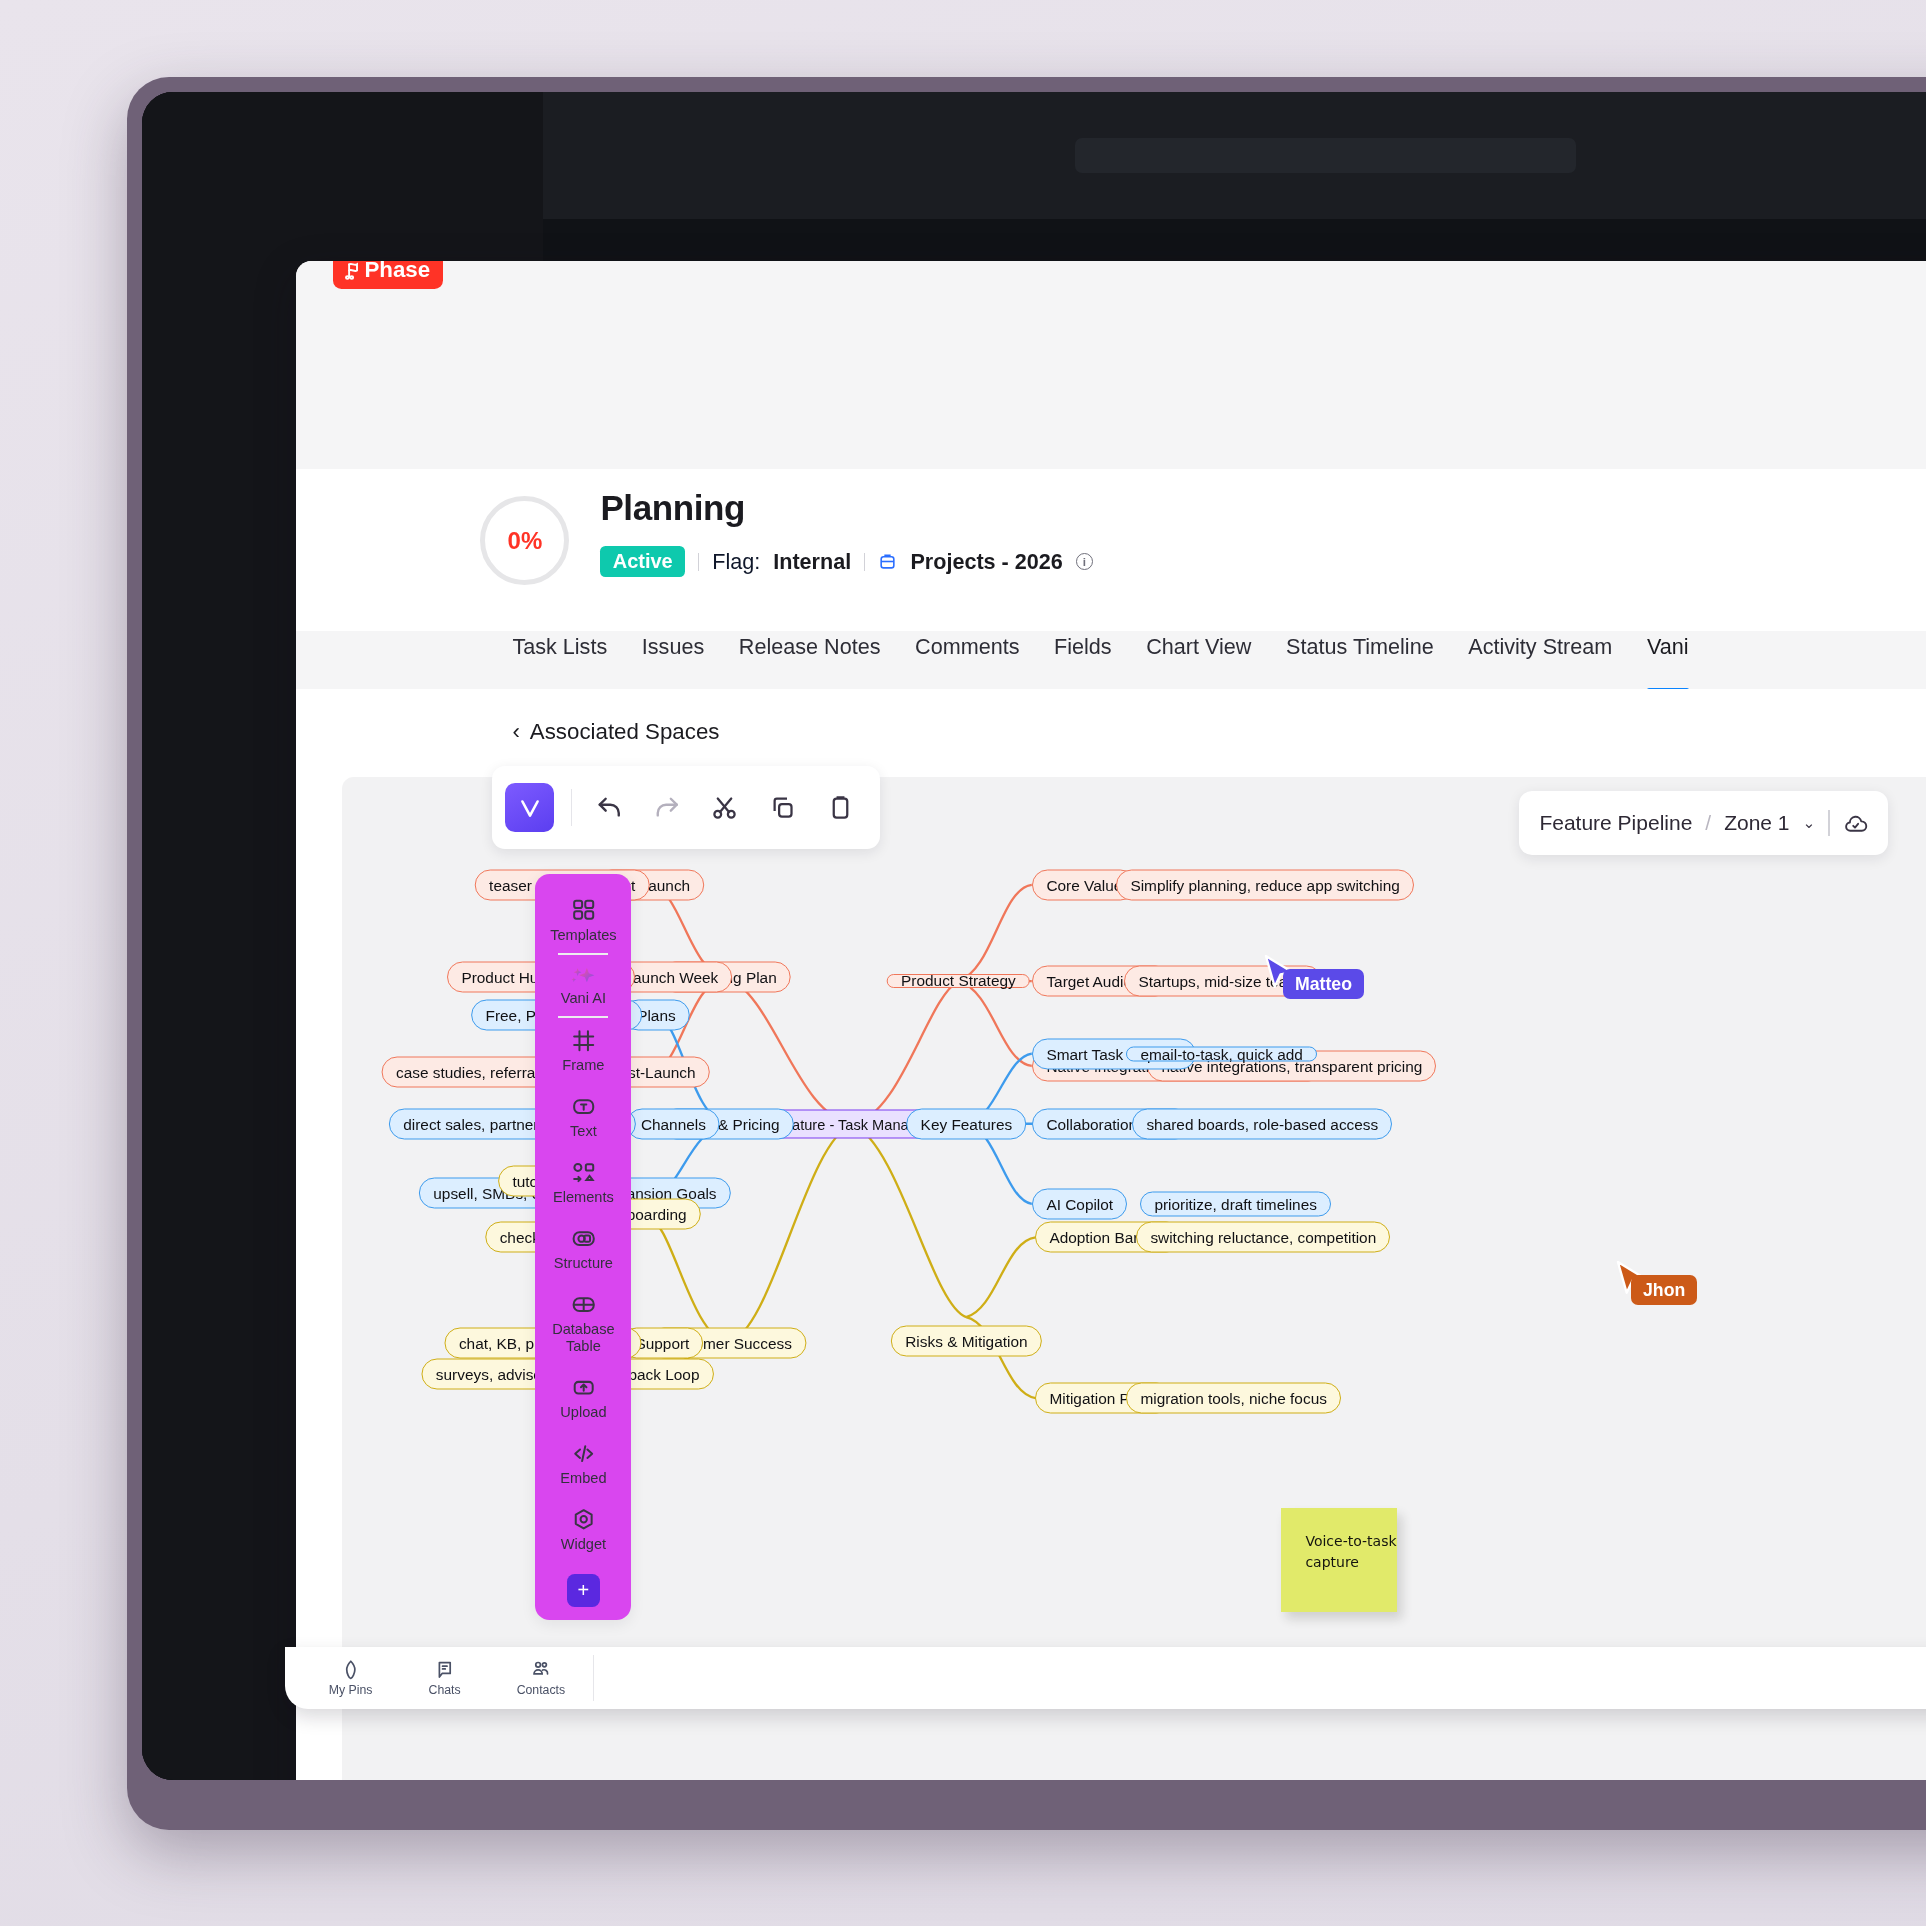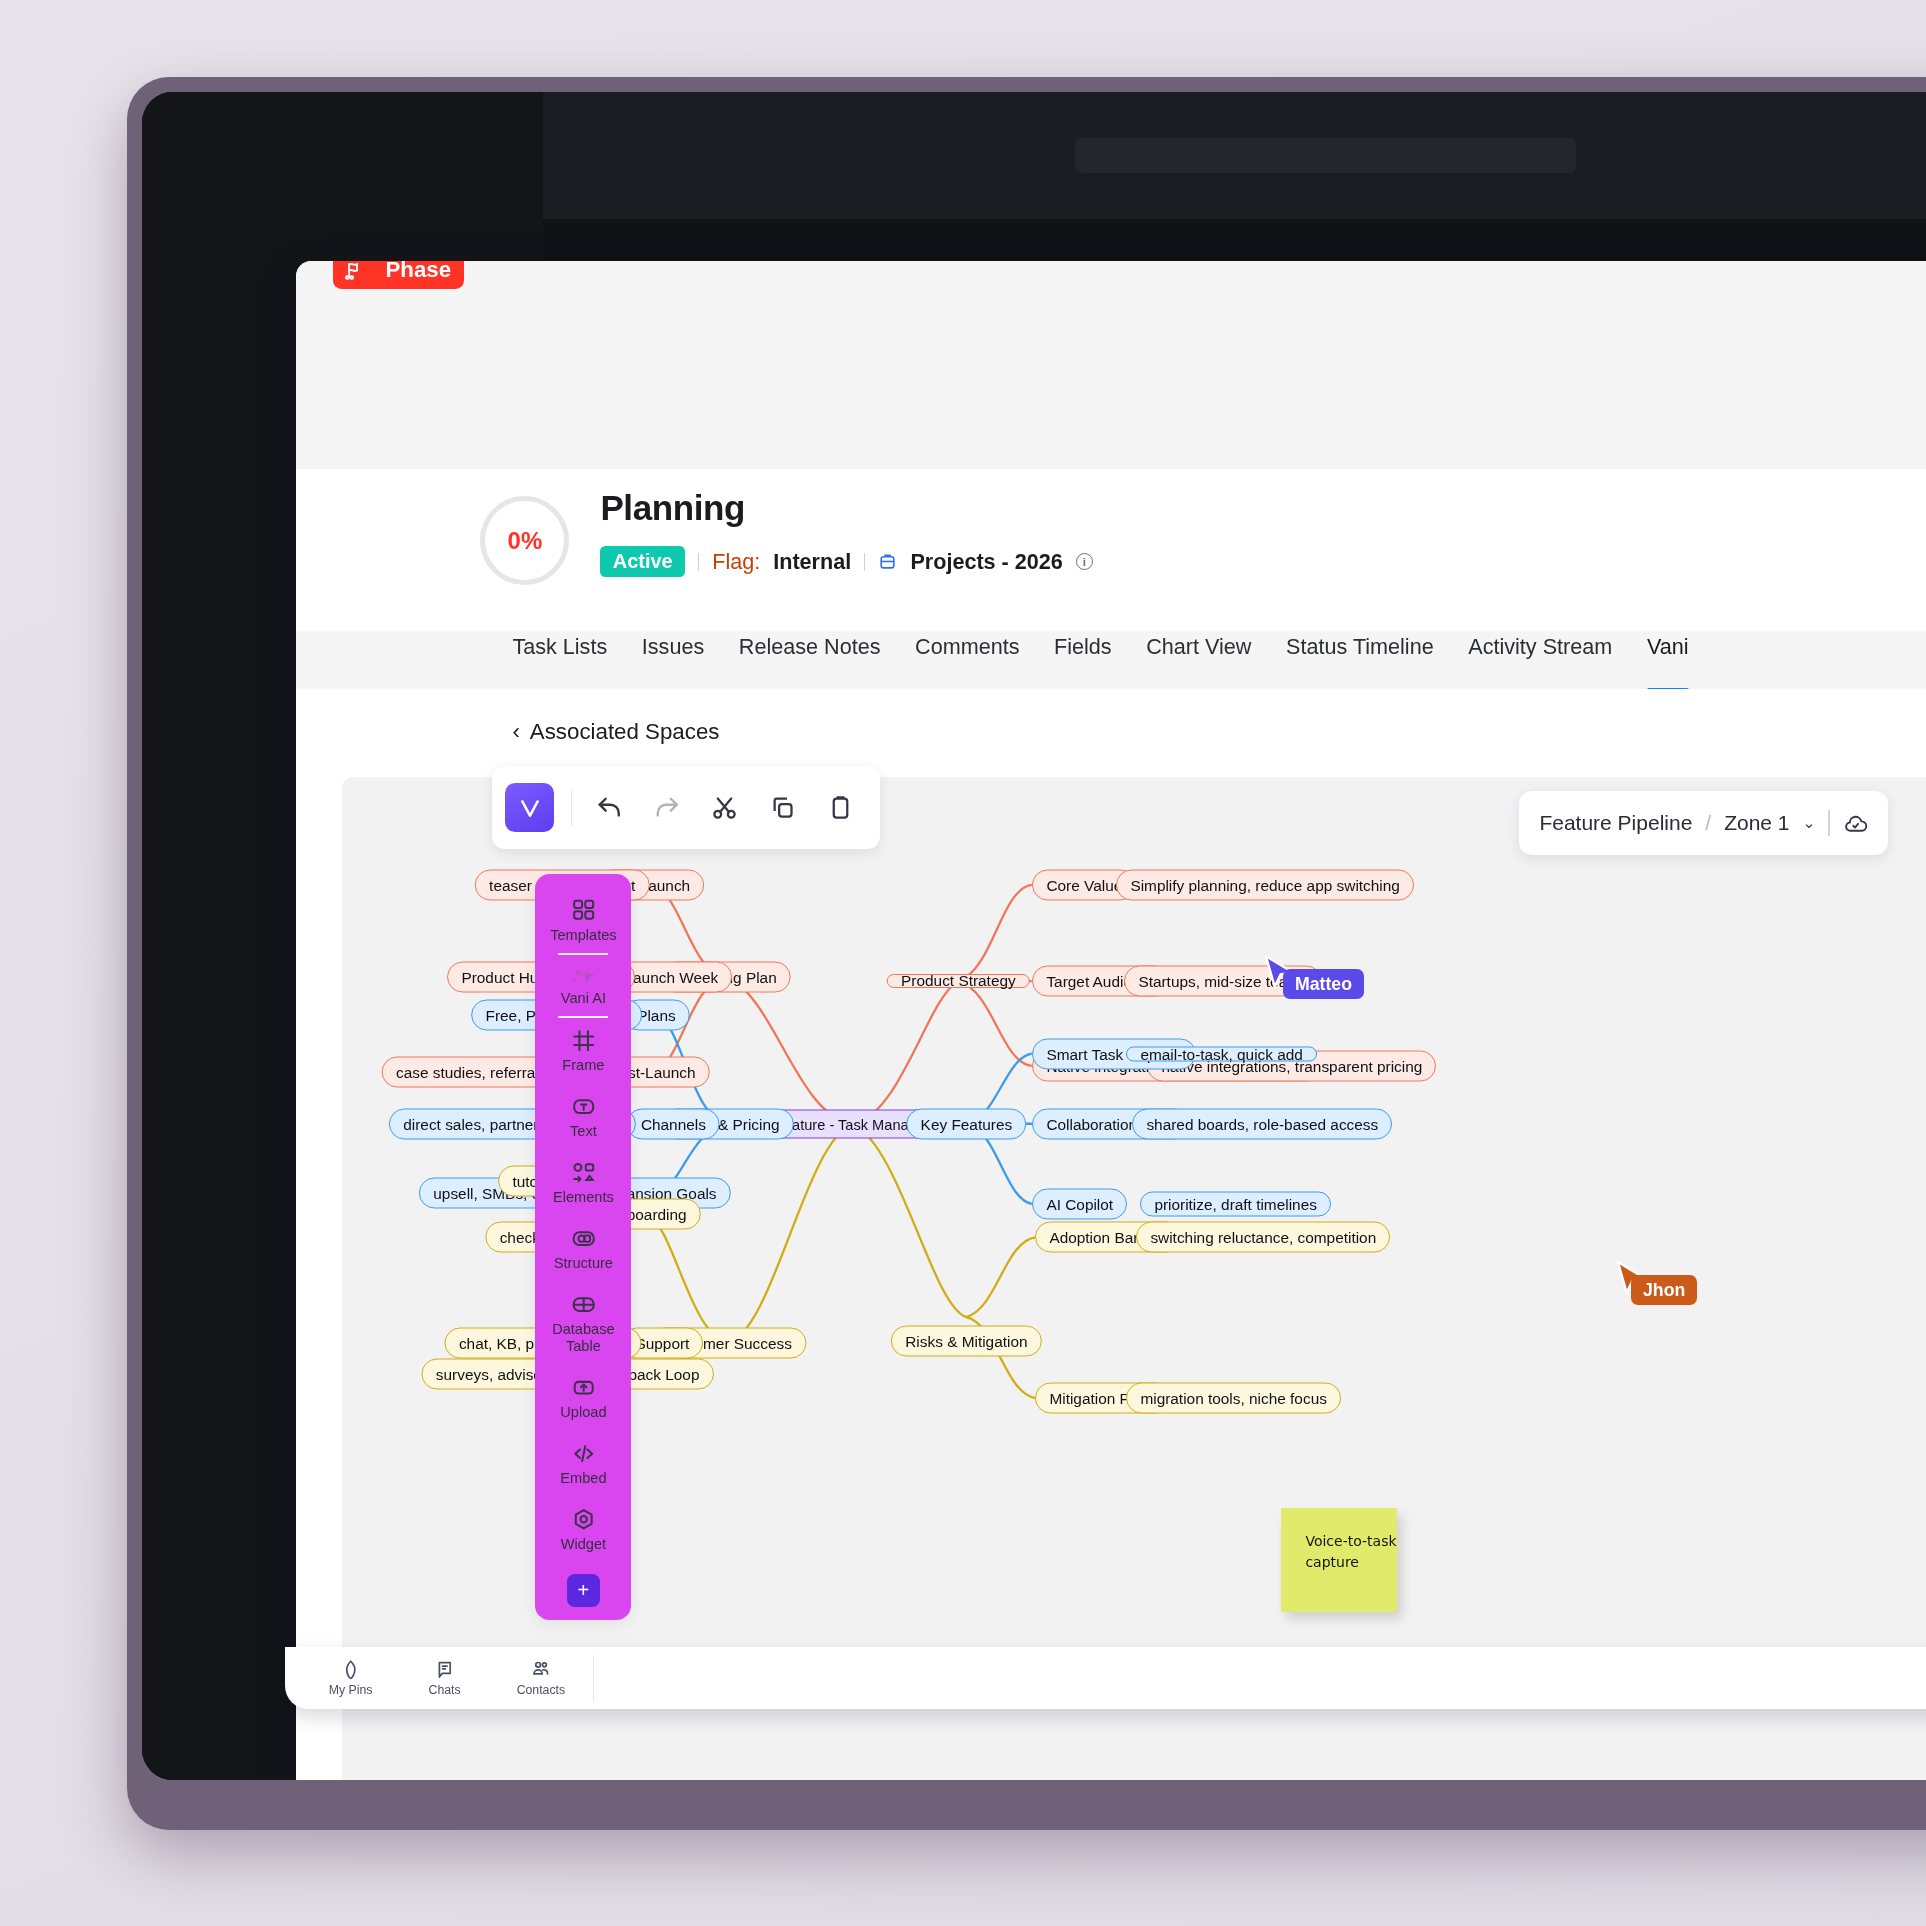--- a/index.html
+++ b/index.html
@@ -53,21 +53,21 @@
     box-shadow: 0 15.4px 42px rgba(20,15,30,.30);
     overflow: hidden;
   }
 
   
   #phase-chip {
     position: absolute; left: 37px; top: -9.6px;
     background: #ff3326; color: #fff;
     border-radius: 8.5px;
     padding: 5.4px 13px 5.4px 10px;
-    display: flex; align-items: center; gap: 21px;
+    display: flex; align-items: center; gap: 0;
     font-size: 22.3px; font-weight: 700;
     z-index: 30;
   }
 
   
   #app-header {
     position: absolute; left: 0; top: 0; right: 0; height: 208px;
     background: #f5f5f6;
   }
   #ring {
@@ -86,21 +86,21 @@
   #meta-row {
     position: absolute; left: 304px; top: 285px;
     display: flex; align-items: center; gap: 13px;
     font-size: 21.6px; color: #2f2f38;
   }
   .badge-active {
     background: #0ec9ad; color: #fff; border-radius: 5.4px;
     padding: 3.9px 12.3px; font-size: 20px; font-weight: 600;
   }
   .divider-v { width: 1.2px; height: 17.7px; background: #d2d2d8; }
-  .meta-label { color: #c2410c; }
+  .meta-label { color: #0f172a; }
   .meta-strong { color: #1b1b20; font-weight: 600; }
   .proj-icon { color: #2b6eff; font-size: 20px; }
   .info-icon {
     display:inline-flex;align-items:center;justify-content:center;
     width:17px;height:17px;border-radius:50%;
     border:1.3px solid #6f6f7b;color:#6f6f7b;font-size:11.6px;font-weight:700;
   }
 
   
   #tabs {

